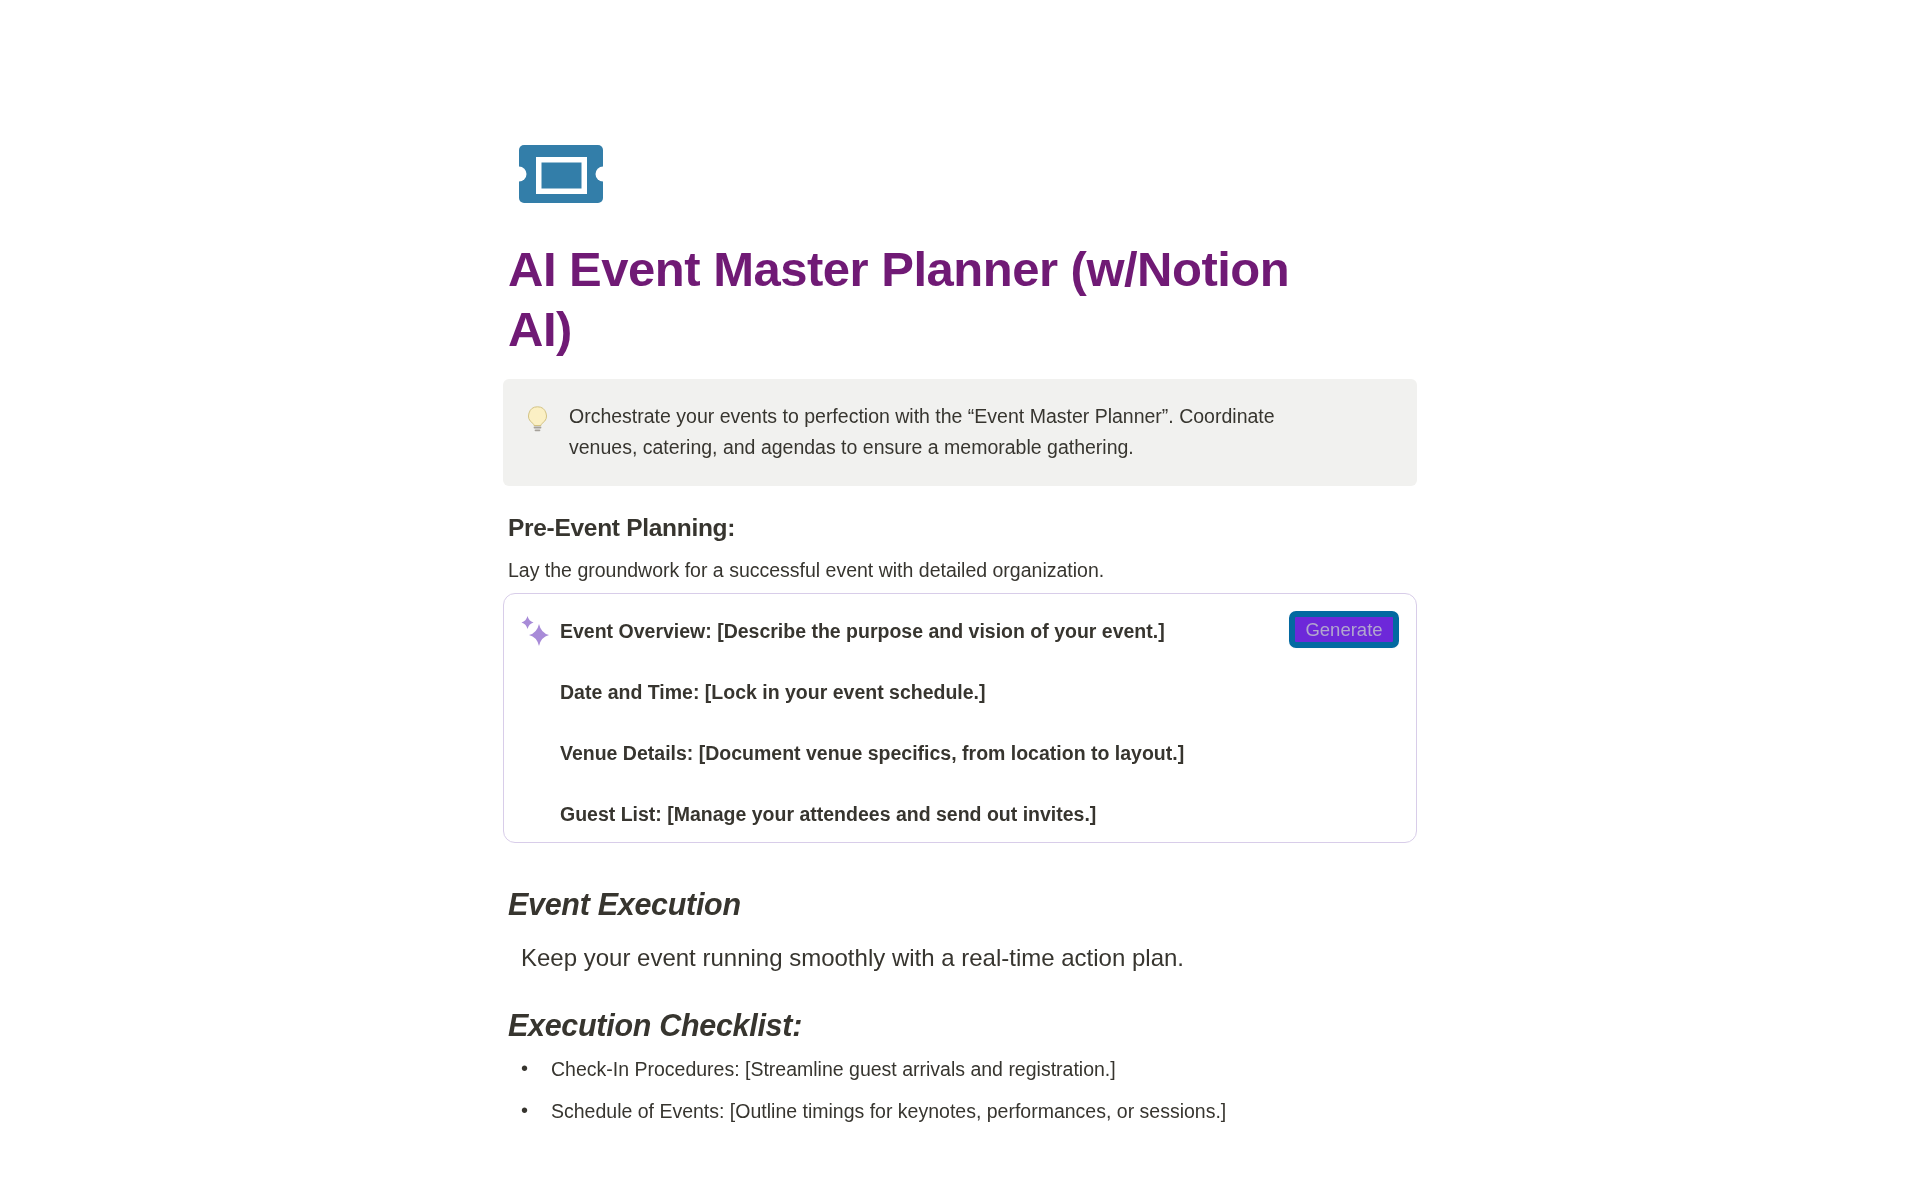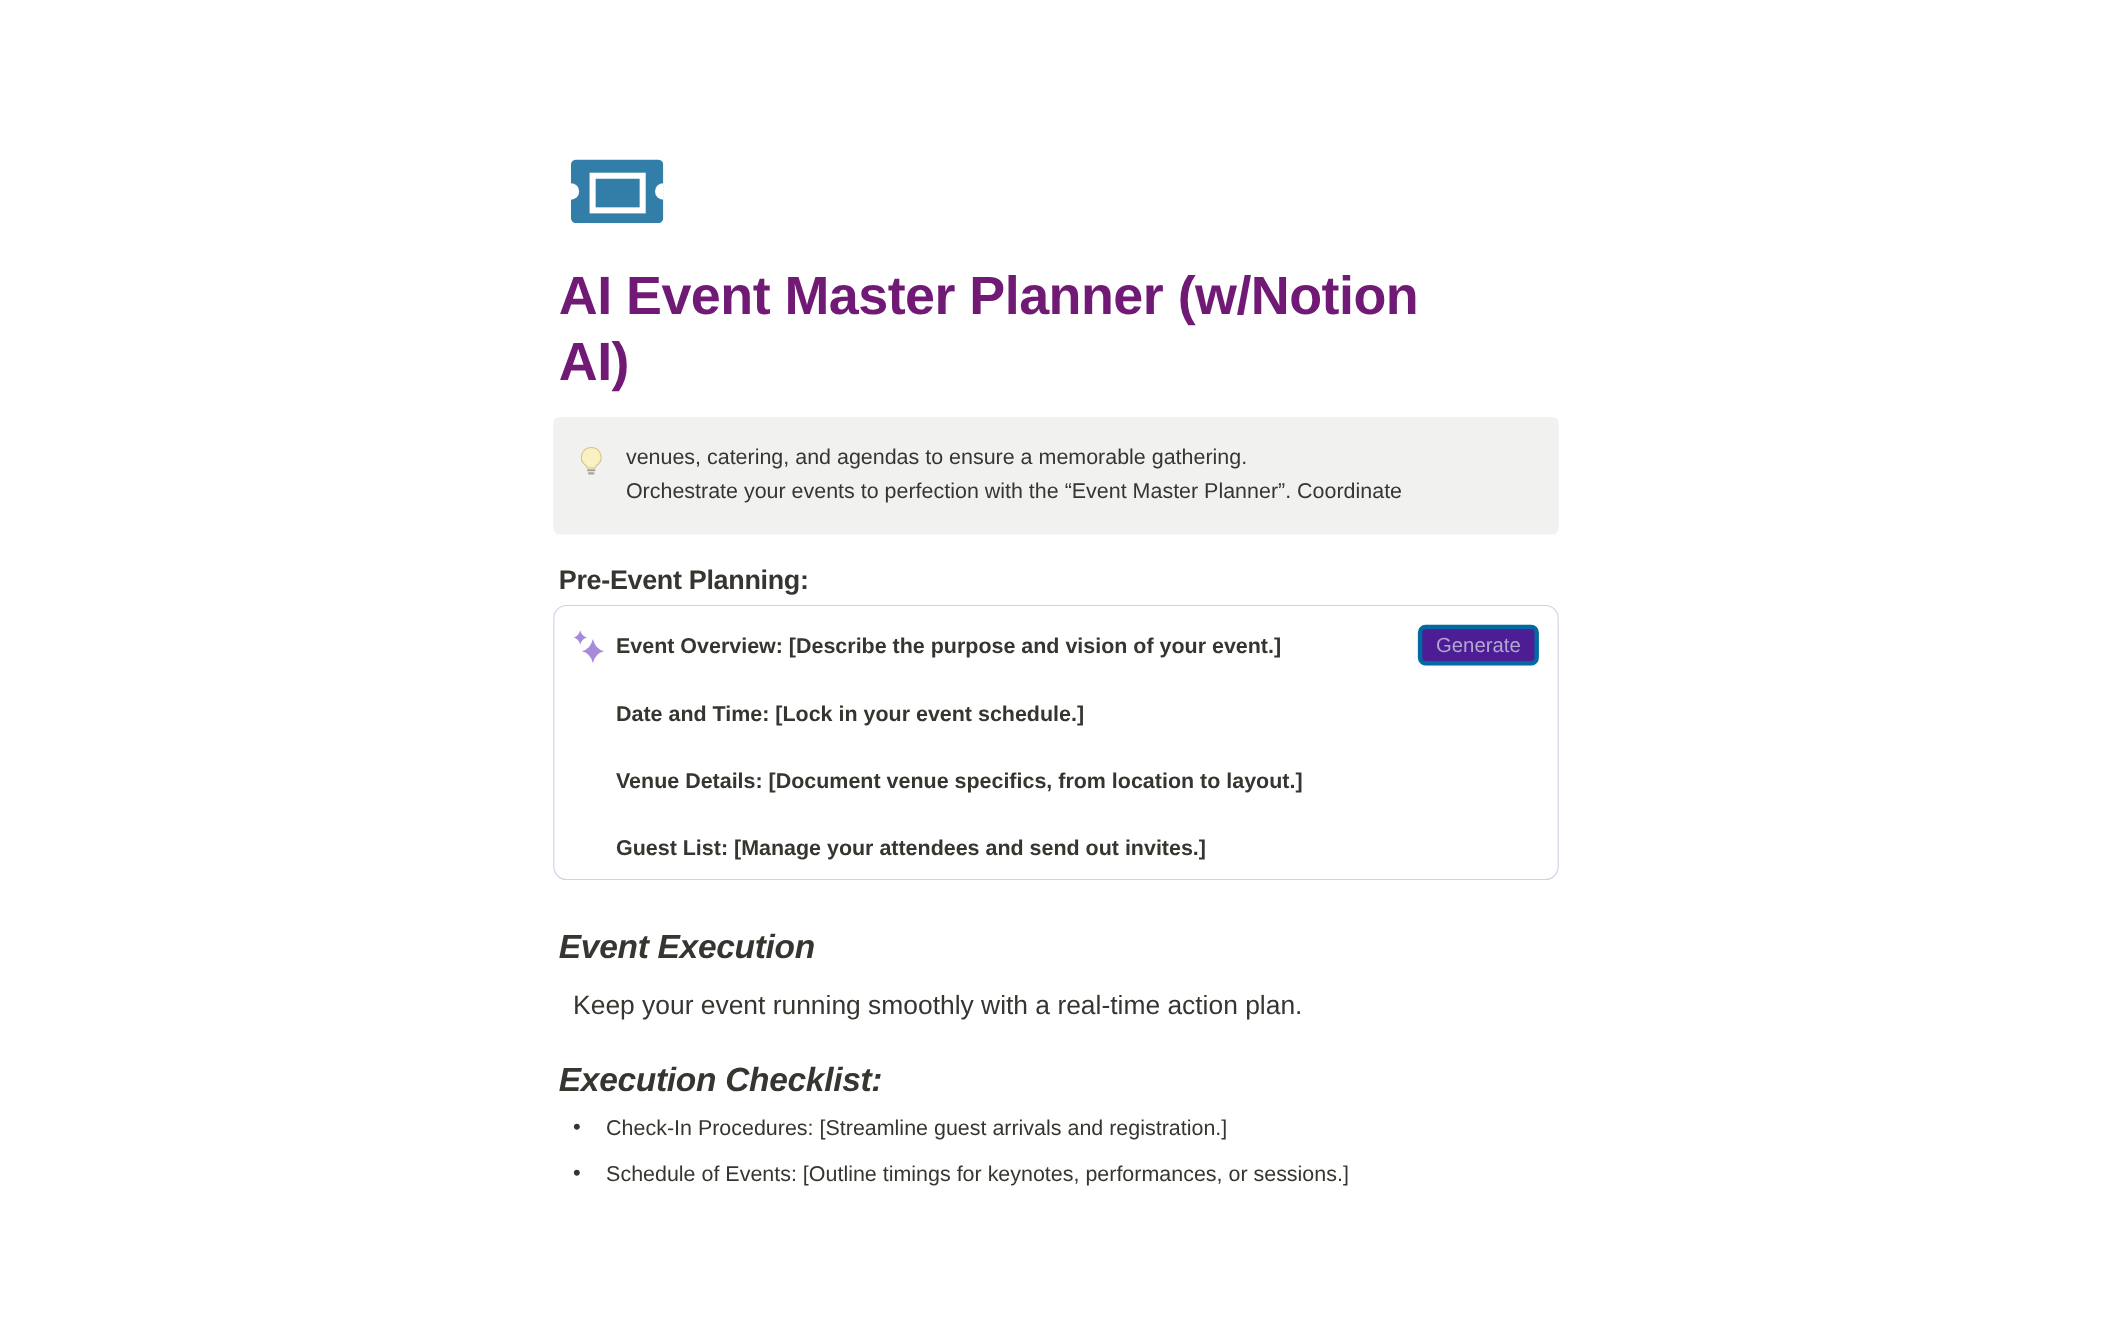--- a/index.html
+++ b/index.html
@@ -34,21 +34,21 @@
     position:relative; margin-top:7px;
     border:1.5px solid #D8CDE9; border-radius:12px;
     padding:22px 140px 12px 56px;
     background:#ffffff;
   }
   .ai-row { font-size:19.5px; line-height:31px; margin-bottom:30px; white-space:nowrap;font-weight:bold; }
   .ai-row:last-child { margin-bottom:0; }
   .sparkle { position:absolute; left:16px; top:22px; width:30px; height:30px; }
   .generate-btn {
     position:absolute; top:17px; right:17px; width:110px; height:37px;
-    background:#4c1d95; border:4px solid #0369a1; border-radius:7px;
+    background:#6d28d9; border:6px solid #0369a1; border-radius:7px;
     font-family:inherit; font-size:18.5px; color:#B1A6CE;
     box-shadow:0 1px 2px rgba(0,0,0,0.03); cursor:pointer;
   }
 
   h2.section { margin:43px 0 0 5px; font-size:30.5px; line-height:37px; font-weight:700; letter-spacing:-0.3px;font-style:italic; }
   h2.section.checklist-h { margin-top:34px; }
   p.desc2 { margin:19px 0 0 18px; font-size:24px; line-height:31px; }
 
   ul.checklist { list-style:none; margin:10px 0 0 5px; }
   ul.checklist li {
@@ -81,26 +81,27 @@
 
   <div class="callout">
     <span class="callout-emoji">
       <svg width="27" height="27" viewBox="0 0 27 27" xmlns="http://www.w3.org/2000/svg">
         <path d="M13.5 1.8 a8.9 8.9 0 0 1 5.1 16.2 c-.9.65-1.4 1.15-1.6 2.5 l-7 0 c-.2-1.35-.7-1.85-1.6-2.5 A8.9 8.9 0 0 1 13.5 1.8 Z" fill="#FBF0C4" stroke="#D3C383" stroke-width="1"></path>
         <rect x="9.6" y="21.6" width="7.8" height="1.9" rx="0.95" fill="#A6A29A"></rect>
         <rect x="10.6" y="24.4" width="5.8" height="1.9" rx="0.95" fill="#A6A29A"></rect>
       </svg>
     </span>
     <div class="callout-text">
+      <span class="cline">Orchestrate your events to perfection with the “Event Master Planner”. Coordinate</span>
       <span class="cline">venues, catering, and agendas to ensure a memorable gathering.</span>
-      <span class="cline">Orchestrate your events to perfection with the “Event Master Planner”. Coordinate</span>
     </div>
   </div>
 
   <h3 class="section">Pre-Event Planning:</h3>
+  <p class="desc">Lay the groundwork for a successful event with detailed organization.</p>
 
   <div class="ai-block">
     <span class="sparkle">
       <svg width="30" height="30" viewBox="0 0 30 30" xmlns="http://www.w3.org/2000/svg">
         <path d="M19 8 Q21 17 29 19 Q21 21 19 30 Q17 21 9 19 Q17 17 19 8 Z" fill="#A88BD8"></path>
         <path d="M7.5 0 Q8.8 5.2 13.5 6.5 Q8.8 7.8 7.5 13 Q6.2 7.8 1.5 6.5 Q6.2 5.2 7.5 0 Z" fill="#A88BD8"></path>
       </svg>
     </span>
     <button class="generate-btn">Generate</button>
     <div class="ai-row">Event Overview: [Describe the purpose and vision of your event.]</div>

